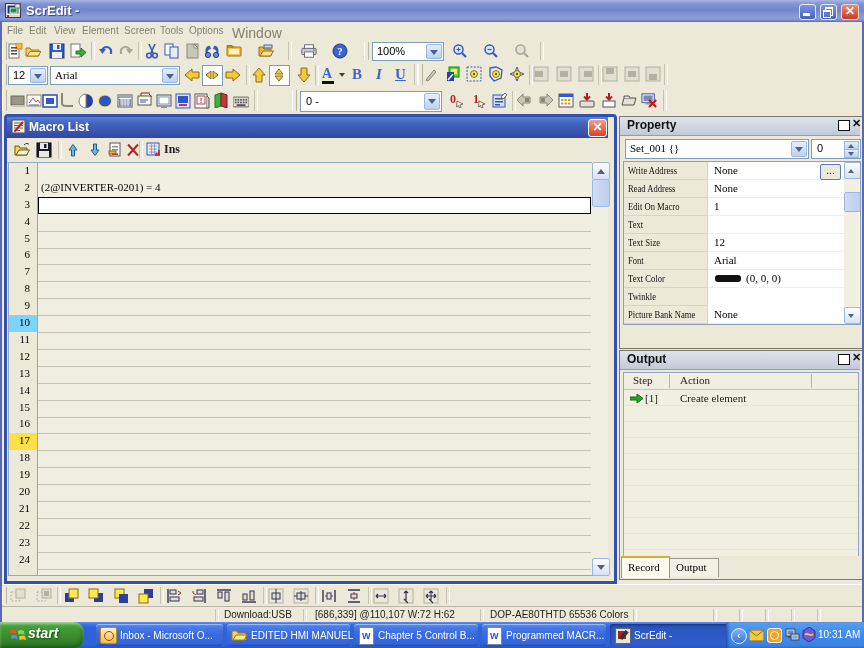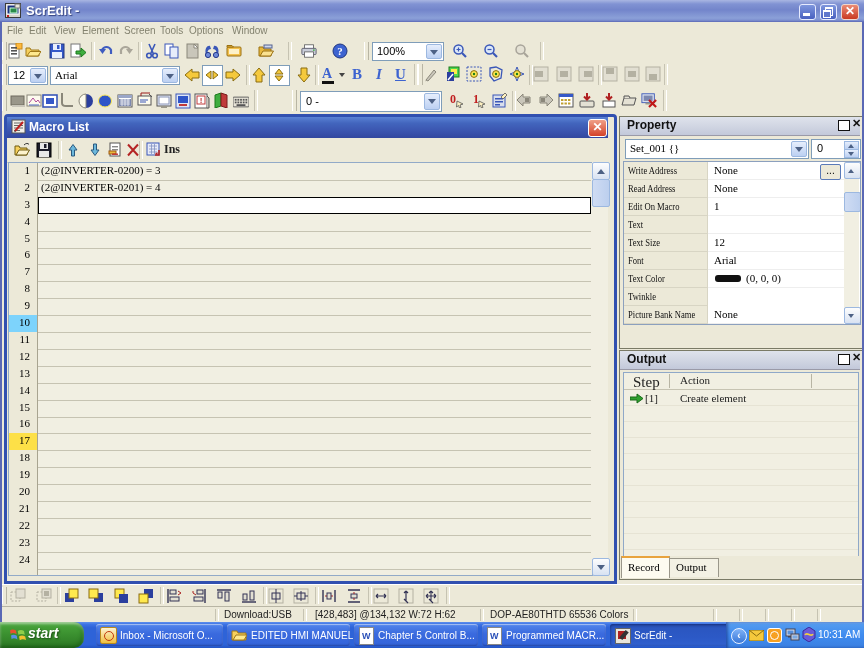--- a/index.html
+++ b/index.html
@@ -37,21 +37,21 @@
 </div>
 
 <div class="abs" style="left:0;top:22px;width:864px;height:18px;background:#ECE9D8;border-bottom:1px solid #d8d5c4;">
   <div class="abs" style="top:3px;left:7px;color:#83826f;font-size:10px;">File</div>
   <div class="abs" style="top:3px;left:29px;color:#83826f;font-size:10px;">Edit</div>
   <div class="abs" style="top:3px;left:54px;color:#83826f;font-size:10px;">View</div>
   <div class="abs" style="top:3px;left:82px;color:#83826f;font-size:10px;">Element</div>
   <div class="abs" style="top:3px;left:124px;color:#83826f;font-size:10px;">Screen</div>
   <div class="abs" style="top:3px;left:160px;color:#83826f;font-size:10px;">Tools</div>
   <div class="abs" style="top:3px;left:189px;color:#83826f;font-size:10px;">Options</div>
-  <div class="abs" style="top:3px;left:232px;color:#83826f;font-size:10px;">Window</div>
+  <div class="abs" style="top:3px;left:232px;color:#83826f;font-size:14px;">Window</div>
   <div class="abs" style="top:19px;left:272px;color:#83826f;font-size:10px;">Help</div>
 </div>
 
 <div class="abs" id="tb1" style="left:0;top:40px;width:864px;height:22px;background:#ECE9D8;border-bottom:1px solid #d8d5c4;">
  <div class="grip" style="left:2px;top:2px;height:18px;"></div>
 
  <svg class="ic" style="left:7px;top:3px;" viewBox="0 0 16 16">
       <rect x="2" y="1" width="10" height="14" fill="#fff" stroke="#777"></rect>
       <rect x="9" y="0" width="6" height="6" fill="#ffb93c" stroke="#c88a1a"></rect>
       <rect x="4" y="4" width="6" height="1.6" fill="#555"></rect>
@@ -457,23 +457,20 @@
           <path d="M13 8 v5 h-4" fill="none" stroke="#b42424" stroke-width="1.6"></path>
           <path d="M9 11 l2 2 l1 -2.5" fill="#b42424"></path>
         </svg>
      <div class="abs ser" style="left:157px;top:4px;font-size:12px;font-weight:bold;color:#222;">Ins</div>
    </div>
 
    <div class="abs" id="mlist" style="left:1px;top:45px;width:583px;height:412px;background:#f1efe2;border:1px solid #92aac8;overflow:hidden;">
 <div class="abs" style="left:0;top:0px;width:28px;height:17px;background:#ECE9D8;border-bottom:1px solid #c6c3b2;border-right:1px solid #a8a490;">
           <span class="ser" style="position:absolute;right:7px;top:1px;font-size:11px;">1</span>
         </div>
-<div class="abs ser" style="left:29px;top:0px;width:553px;height:17px;border-bottom:1px solid #c6c3b2;font-size:11px;">
-          <span style="position:absolute;left:3px;top:1px;">(2@INVERTER-0200) = 3</span>
-        </div>
 <div class="abs" style="left:0;top:17px;width:28px;height:17px;background:#ECE9D8;border-bottom:1px solid #c6c3b2;border-right:1px solid #a8a490;">
           <span class="ser" style="position:absolute;right:7px;top:1px;font-size:11px;">2</span>
         </div>
 <div class="abs ser" style="left:29px;top:17px;width:553px;height:17px;border-bottom:1px solid #c6c3b2;font-size:11px;">
           <span style="position:absolute;left:3px;top:1px;">(2@INVERTER-0201) = 4</span>
         </div>
 <div class="abs" style="left:0;top:34px;width:28px;height:17px;background:#ECE9D8;border-bottom:1px solid #c6c3b2;border-right:1px solid #a8a490;">
           <span class="ser" style="position:absolute;right:7px;top:1px;font-size:11px;">3</span>
         </div>
 <div class="abs" style="left:29px;top:34px;width:551px;height:15px;border:1.5px solid #000;background:#fff;"></div>
@@ -663,21 +660,21 @@
  </div>
 
  <div class="abs" id="outwin" style="left:619px;top:236px;width:242px;height:228px;background:#ECE9D8;border:1px solid #7a7a66;">
    <div class="abs" style="left:0;top:0;width:240px;height:18px;background:linear-gradient(#dfe3ec,#c3c9da);border-bottom:1px solid #9a9aa8;">
      <div class="abs" style="left:7px;top:1px;font-weight:bold;font-size:12px;color:#111;">Output</div>
      <div class="abs" style="left:218px;top:3px;width:10px;height:9px;border:1.5px solid #111;background:#fff;"></div>
      <div class="abs" style="left:232px;top:0px;font-size:11px;font-weight:bold;color:#111;">✕</div>
    </div>
    <div class="abs" id="outtable" style="left:3px;top:21px;width:234px;height:183px;background:#f1efe2;border:1px solid #8fa8c8;">
      <div class="abs" style="left:0;top:0;width:234px;height:16px;border-bottom:1px solid #c6c3b2;">
-       <span class="ser" style="position:absolute;left:9px;top:1px;font-size:15px;color:#222;">Step</span>
+       <span class="ser" style="position:absolute;left:9px;top:1px;font-size:11px;color:#222;">Step</span>
        <span class="ser" style="position:absolute;left:56px;top:1px;font-size:11px;color:#222;">Action</span>
        <div class="abs" style="left:45px;top:1px;width:1px;height:14px;background:#b8b5a4;"></div>
        <div class="abs" style="left:187px;top:1px;width:1px;height:14px;background:#b8b5a4;"></div>
      </div>
      <div class="abs" style="left:0;top:32px;width:234px;height:1px;background:#e6e3d4;"></div>
 <div class="abs" style="left:0;top:48px;width:234px;height:1px;background:#e6e3d4;"></div>
 <div class="abs" style="left:0;top:64px;width:234px;height:1px;background:#e6e3d4;"></div>
 <div class="abs" style="left:0;top:80px;width:234px;height:1px;background:#e6e3d4;"></div>
 <div class="abs" style="left:0;top:96px;width:234px;height:1px;background:#e6e3d4;"></div>
 <div class="abs" style="left:0;top:112px;width:234px;height:1px;background:#e6e3d4;"></div>
@@ -790,21 +787,21 @@
         <path d="M3 8 h10 M8 3 v10 M3 8 l2 -2 M3 8 l2 2 M13 8 l-2 -2 M13 8 l-2 2 M8 3 l-2 2 M8 3 l2 2 M8 13 l-2 -2 M8 13 l2 2" stroke="#335" stroke-width="1.1" fill="none"></path>
       </svg>
   <div class="sepv" style="left:446px;top:2px;height:17px;"></div>
  </div>
 </div>
 
 <div class="abs" id="statusbar" style="left:0;top:606px;width:864px;height:16px;background:#ECE9D8;border-top:1px solid #b8b5a4;font-size:10px;color:#222;">
   <div class="abs sepv" style="left:215px;top:2px;height:12px;"></div>
   <div class="abs" style="left:224px;top:2px;">Download:USB</div>
   <div class="abs sepv" style="left:303px;top:2px;height:12px;"></div>
-  <div class="abs" style="left:315px;top:2px;">[428,483] @134,132 W:72 H:62</div>
+  <div class="abs" style="left:315px;top:2px;">[686,339] @110,107 W:72 H:62</div>
   <div class="abs sepv" style="left:480px;top:2px;height:12px;"></div>
   <div class="abs" style="left:490px;top:2px;">DOP-AE80THTD 65536 Colors</div>
   <div class="abs sepv" style="left:633px;top:2px;height:12px;"></div>
   <div class="abs sepv" style="left:713px;top:2px;height:12px;"></div>
   <div class="abs sepv" style="left:739px;top:2px;height:12px;"></div>
   <div class="abs sepv" style="left:765px;top:2px;height:12px;"></div>
   <div class="abs sepv" style="left:791px;top:2px;height:12px;"></div>
   <div class="abs sepv" style="left:817px;top:2px;height:12px;"></div>
 </div>
 

